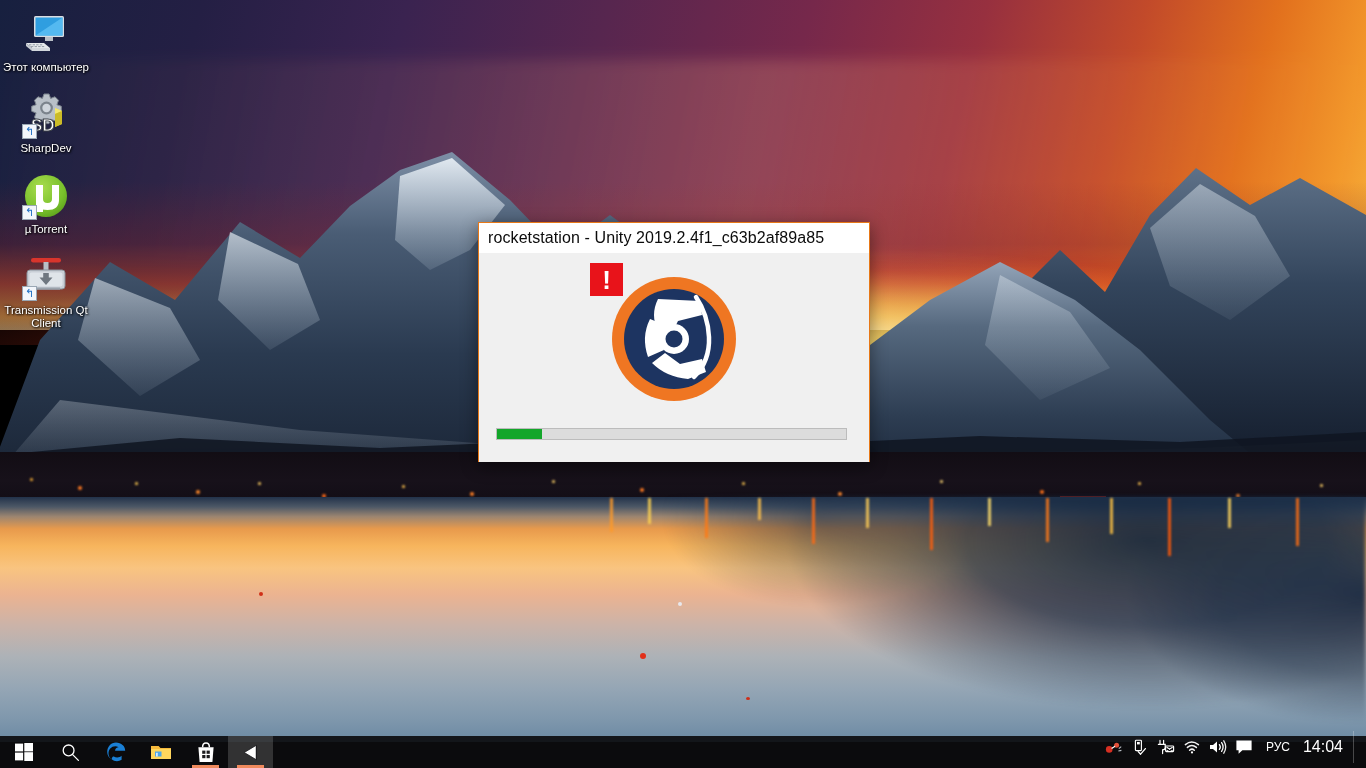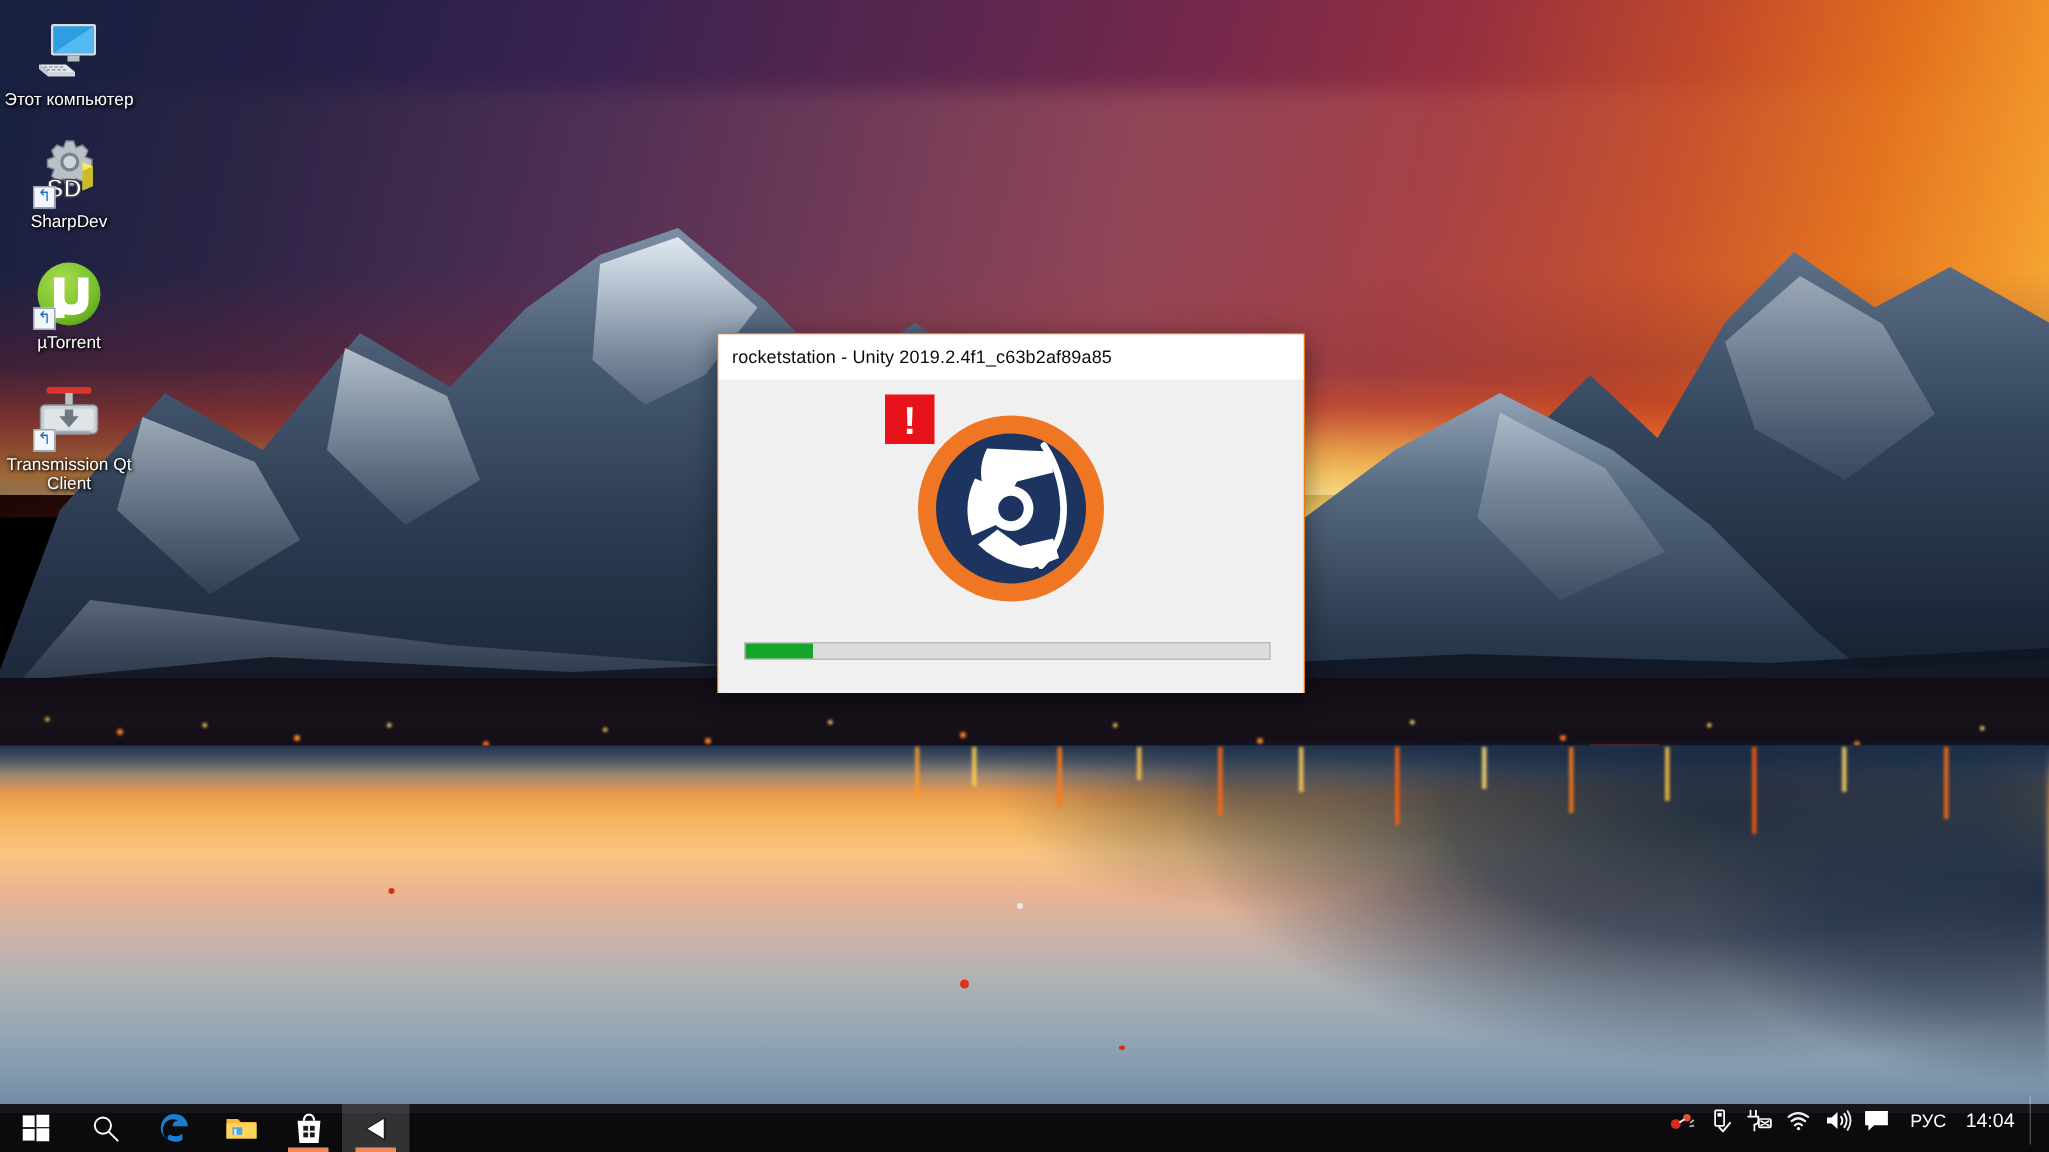--- a/index.html
+++ b/index.html
@@ -109,21 +109,21 @@
     border:1px solid #e77817;
     background:#f0f0f0;
     box-shadow:0 4px 16px rgba(0,0,0,0.45);
   }
   #splash-titlebar {
     height:30px; background:#ffffff;
     display:flex; align-items:center; padding-left:9px;
     border-bottom:1px solid #ffffff;
   }
   #splash-title {
-    font-size:12px; color:#0b0b0b; letter-spacing:0.1px;
+    font-size:16px; color:#0b0b0b; letter-spacing:0.1px;
   }
   #splash-body {
     position:relative; height:209px; background:#f0f0f0;
     display:flex; flex-direction:column; align-items:center;
   }
   #logo-wrap { position:relative; width:132px; height:132px; margin-top:20px; }
   #warn-badge {
     position:absolute; left:-18px; top:-10px; z-index:5;
     width:33px; height:33px; background:#e8131a;
     display:flex; align-items:center; justify-content:center;
@@ -161,21 +161,21 @@
   #tray {
     display:flex; align-items:center; height:22px; padding-right:6px;
   }
   .tray-ico {
     width:26px; height:32px; display:flex; align-items:center; justify-content:center;
   }
   #tray-lang {
     color:#fff; font-size:12px; padding:0 9px; line-height:32px;
   }
   #tray-clock {
-    color:#fff; font-size:13px; text-align:center; line-height:14px;
+    color:#fff; font-size:16px; text-align:center; line-height:14px;
     padding:0 10px 0 4px; display:flex; align-items:center; height:32px;
   }
   #show-desktop { width:7px; height:32px; border-left:1px solid rgba(255,255,255,0.25); }
 </style>
 </head>
 <body>
 
 <div id="desktop">
 
   <div class="wp-layer sky"></div>

